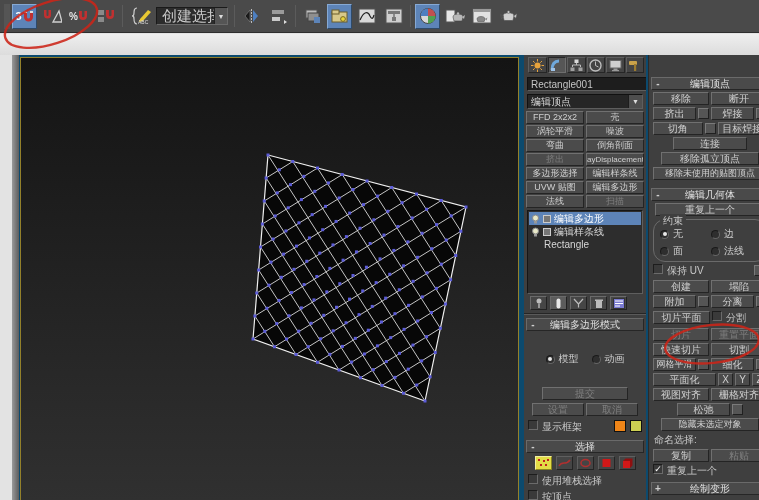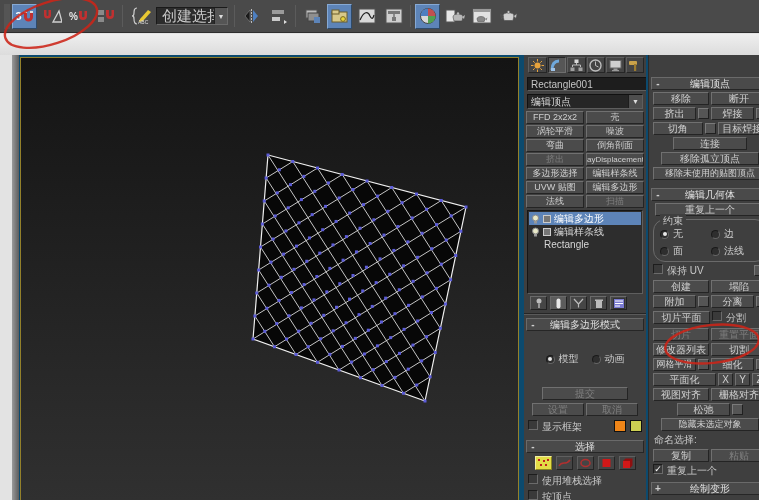--- a/index.html
+++ b/index.html
@@ -686,21 +686,21 @@
         <span class="cb" style="margin:0;flex:1">
           <span class="box"></span>
           <span>分割</span>
         </span>
       </div>
     <div class="row2" style="margin:2px 4px">
         <div class="b dim">切片</div>
         <div class="b dim">重置平面</div>
       </div>
     <div class="row2" style="margin:2px 4px">
-        <div class="b">修改器列表</div>
+        <div class="b">快速切片</div>
         <div class="b">切割</div>
       </div>
     <div class="row2" style="margin:2px 4px">
         <div class="b sm">网格平滑</div>
         <div class="sq"></div>
         <div class="b">细化</div>
         <div class="sq"></div>
       </div>
     <div class="row2" style="margin:2px 4px">
         <div class="b" style="flex:2">平面化</div>

